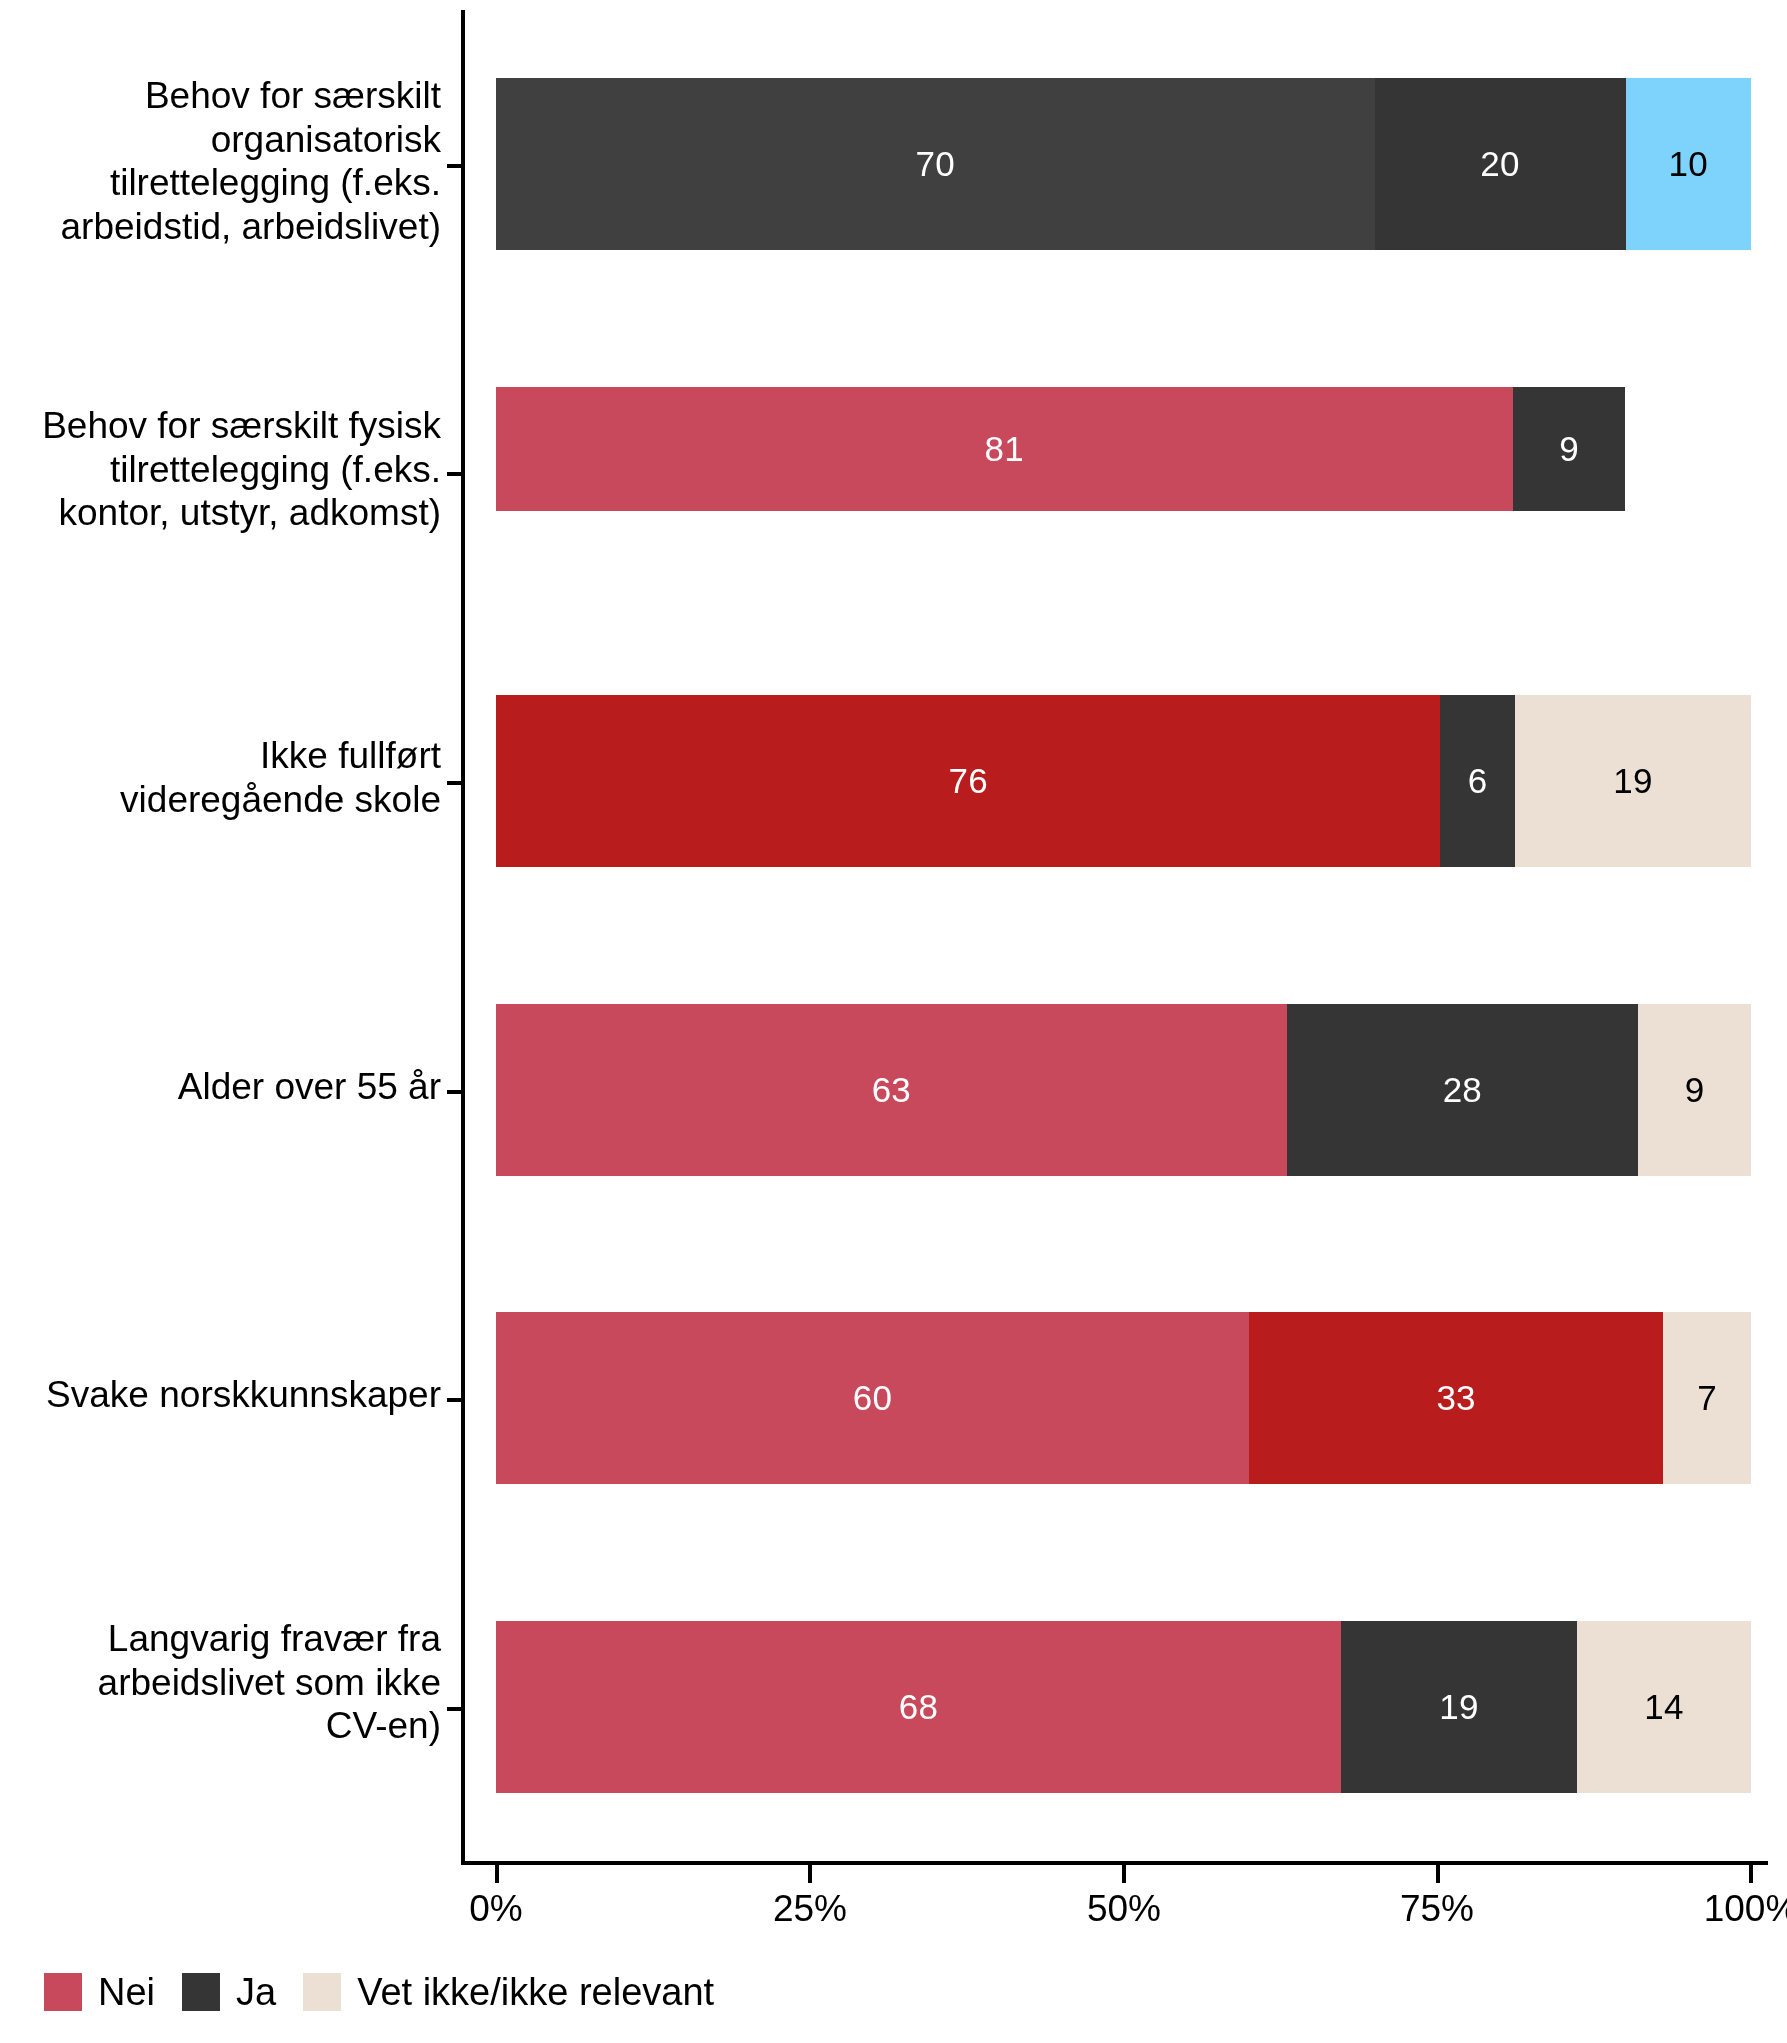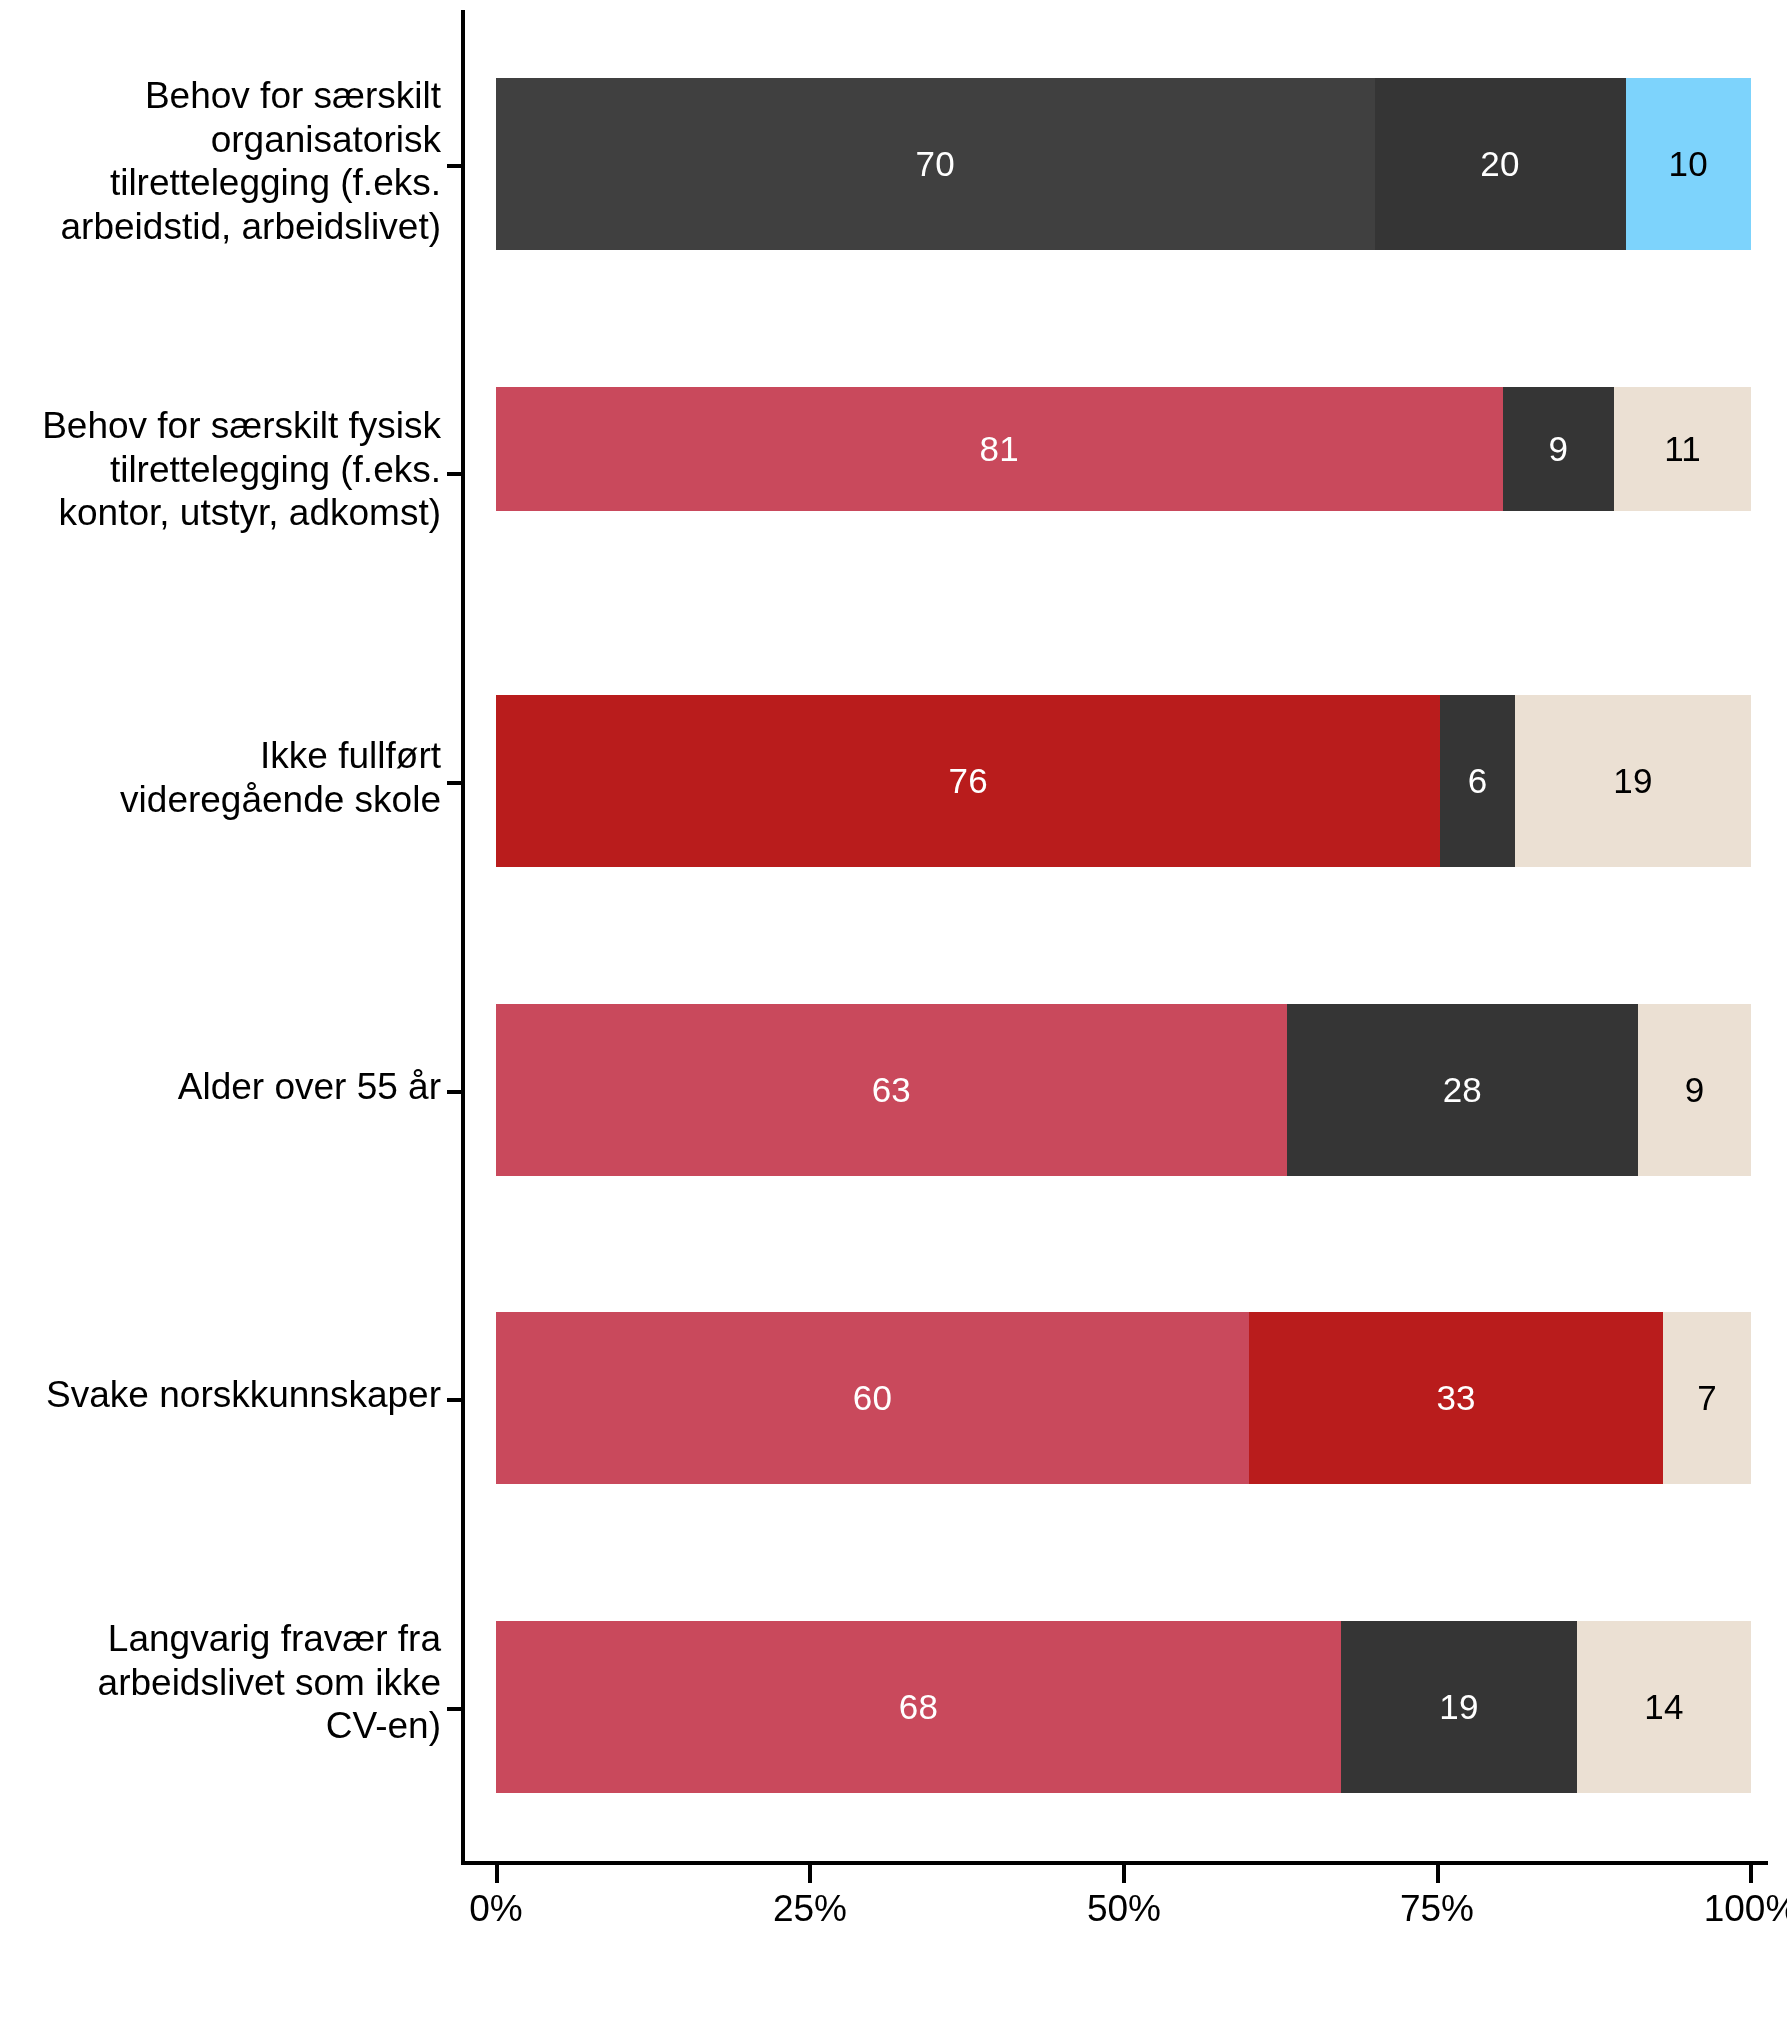--- a/index.html
+++ b/index.html
@@ -186,23 +186,20 @@
           </div>
         </div>
       </div>
       <div class="cat-row" style="top: 377px; height: 124px;">
         <div class="bar-track">
           <div class="seg light-text" style="width: 81%; background: rgb(201, 73, 92);">
             <span class="seg-label">81</span>
           </div>
           <div class="seg light-text" style="width: 9%; background: rgb(53, 53, 53);">
             <span class="seg-label">9</span>
-          </div>
-          <div class="seg dark-text" style="width: 11%; background: rgb(235, 224, 211);">
-            <span class="seg-label">11</span>
           </div>
         </div>
       </div>
       <div class="cat-row" style="top: 685px; height: 172px;">
         <div class="bar-track">
           <div class="seg light-text" style="width: 76%; background: #b91c1c;">
             <span class="seg-label">76</span>
           </div>
           <div class="seg light-text" style="width: 6%; background: rgb(53, 53, 53);">
             <span class="seg-label">6</span>
@@ -259,15 +256,29 @@
       <div class="x-tick-mark" style="left: 808px;"></div>
       <div class="x-tick-label" style="left: 810px;">25%</div>
       <div class="x-tick-mark" style="left: 1122px;"></div>
       <div class="x-tick-label" style="left: 1124px;">50%</div>
       <div class="x-tick-mark" style="left: 1436px;"></div>
       <div class="x-tick-label" style="left: 1437px;">75%</div>
       <div class="x-tick-mark" style="left: 1749px;"></div>
       <div class="x-tick-label" style="left: 1751px;">100%</div>
     </div>
 
+  <div class="legend" id="legend">
+      <div class="legend-item">
+        <div class="legend-swatch" style="background: rgb(201, 73, 92);"></div>
+        <div class="legend-label">Nei</div>
+      </div>
+      <div class="legend-item">
+        <div class="legend-swatch" style="background: rgb(53, 53, 53);"></div>
+        <div class="legend-label">Ja</div>
+      </div>
+      <div class="legend-item">
+        <div class="legend-swatch" style="background: rgb(235, 224, 211);"></div>
+        <div class="legend-label">Vet ikke/ikke relevant</div>
+      </div>
+    </div>
 
 </div>
 
 
 </body></html>

